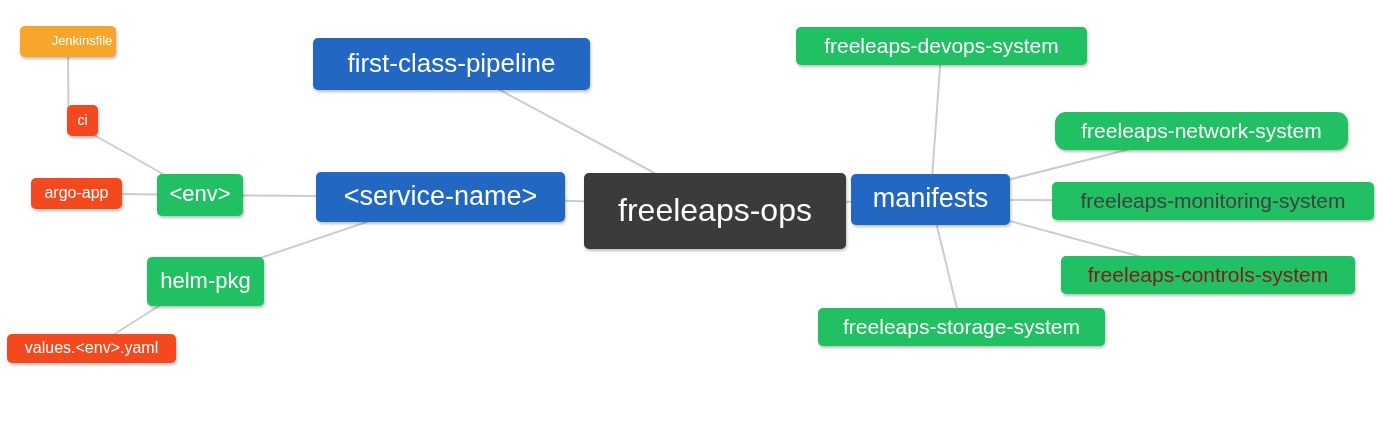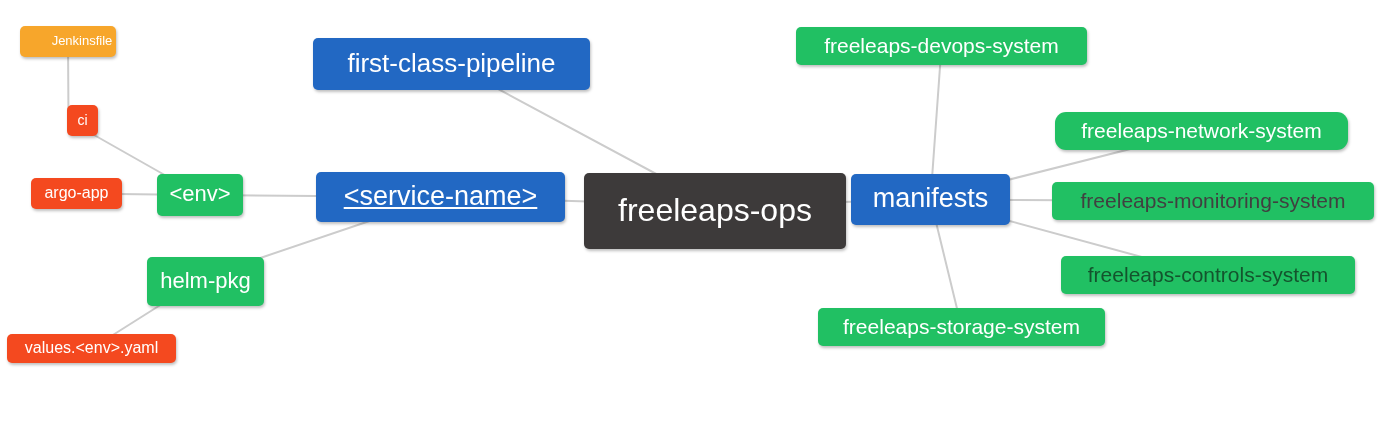--- a/index.html
+++ b/index.html
@@ -81,38 +81,38 @@
       </div>
       <div class="node" style="left: 147px; top: 257px; width: 117px; height: 49px; font-size: 22px; background: rgb(33, 192, 99); color: rgb(255, 255, 255);">
         <span>helm-pkg</span>
       </div>
       <div class="node" style="left: 7px; top: 334px; width: 169px; height: 29px; font-size: 16px; background: rgb(244, 73, 31); color: rgb(255, 255, 255);">
         <span>values.&lt;env&gt;.yaml</span>
       </div>
       <div class="node" style="left: 313px; top: 38px; width: 277px; height: 52px; font-size: 26px; background: rgb(34, 104, 195); color: rgb(255, 255, 255);">
         <span>first-class-pipeline</span>
       </div>
-      <div class="node" style="left: 316px; top: 172px; width: 249px; height: 50px; font-size: 27px; background: rgb(34, 104, 195); color: rgb(255, 255, 255); text-decoration: underline;">
+      <div class="node" style="left: 316px; top: 172px; width: 249px; height: 50px; font-size: 27px; background: rgb(34, 104, 195); color: rgb(255, 255, 255);">
         <span>&lt;service-name&gt;</span>
       </div>
       <div class="node" style="left: 584px; top: 173px; width: 262px; height: 76px; font-size: 32px; background: rgb(61, 58, 58); color: rgb(255, 255, 255);">
         <span>freeleaps-ops</span>
       </div>
       <div class="node" style="left: 851px; top: 174px; width: 159px; height: 51px; font-size: 27px; background: rgb(34, 104, 195); color: rgb(255, 255, 255);">
         <span>manifests</span>
       </div>
       <div class="node" style="left: 796px; top: 27px; width: 291px; height: 38px; font-size: 21px; background: rgb(33, 192, 99); color: rgb(255, 255, 255);">
         <span>freeleaps-devops-system</span>
       </div>
       <div class="node" style="left: 1055px; top: 112px; width: 293px; height: 38px; font-size: 21px; background: rgb(33, 192, 99); color: rgb(255, 255, 255); border-radius: 11px;">
         <span>freeleaps-network-system</span>
       </div>
       <div class="node" style="left: 1052px; top: 182px; width: 322px; height: 38px; font-size: 21px; background: rgb(33, 192, 99); color: #404040;">
         <span>freeleaps-monitoring-system</span>
       </div>
-      <div class="node" style="left: 1061px; top: 256px; width: 294px; height: 38px; font-size: 21px; background: rgb(33, 192, 99); color: #14532d;">
+      <div class="node" style="left: 1061px; top: 256px; width: 294px; height: 38px; font-size: 21px; background: rgb(33, 192, 99); color: #7f1d1d;">
         <span>freeleaps-controls-system</span>
       </div>
       <div class="node" style="left: 818px; top: 308px; width: 287px; height: 38px; font-size: 21px; background: rgb(33, 192, 99); color: rgb(255, 255, 255);">
         <span>freeleaps-storage-system</span>
       </div>
     </div>
 </div>
 
 </body></html>

